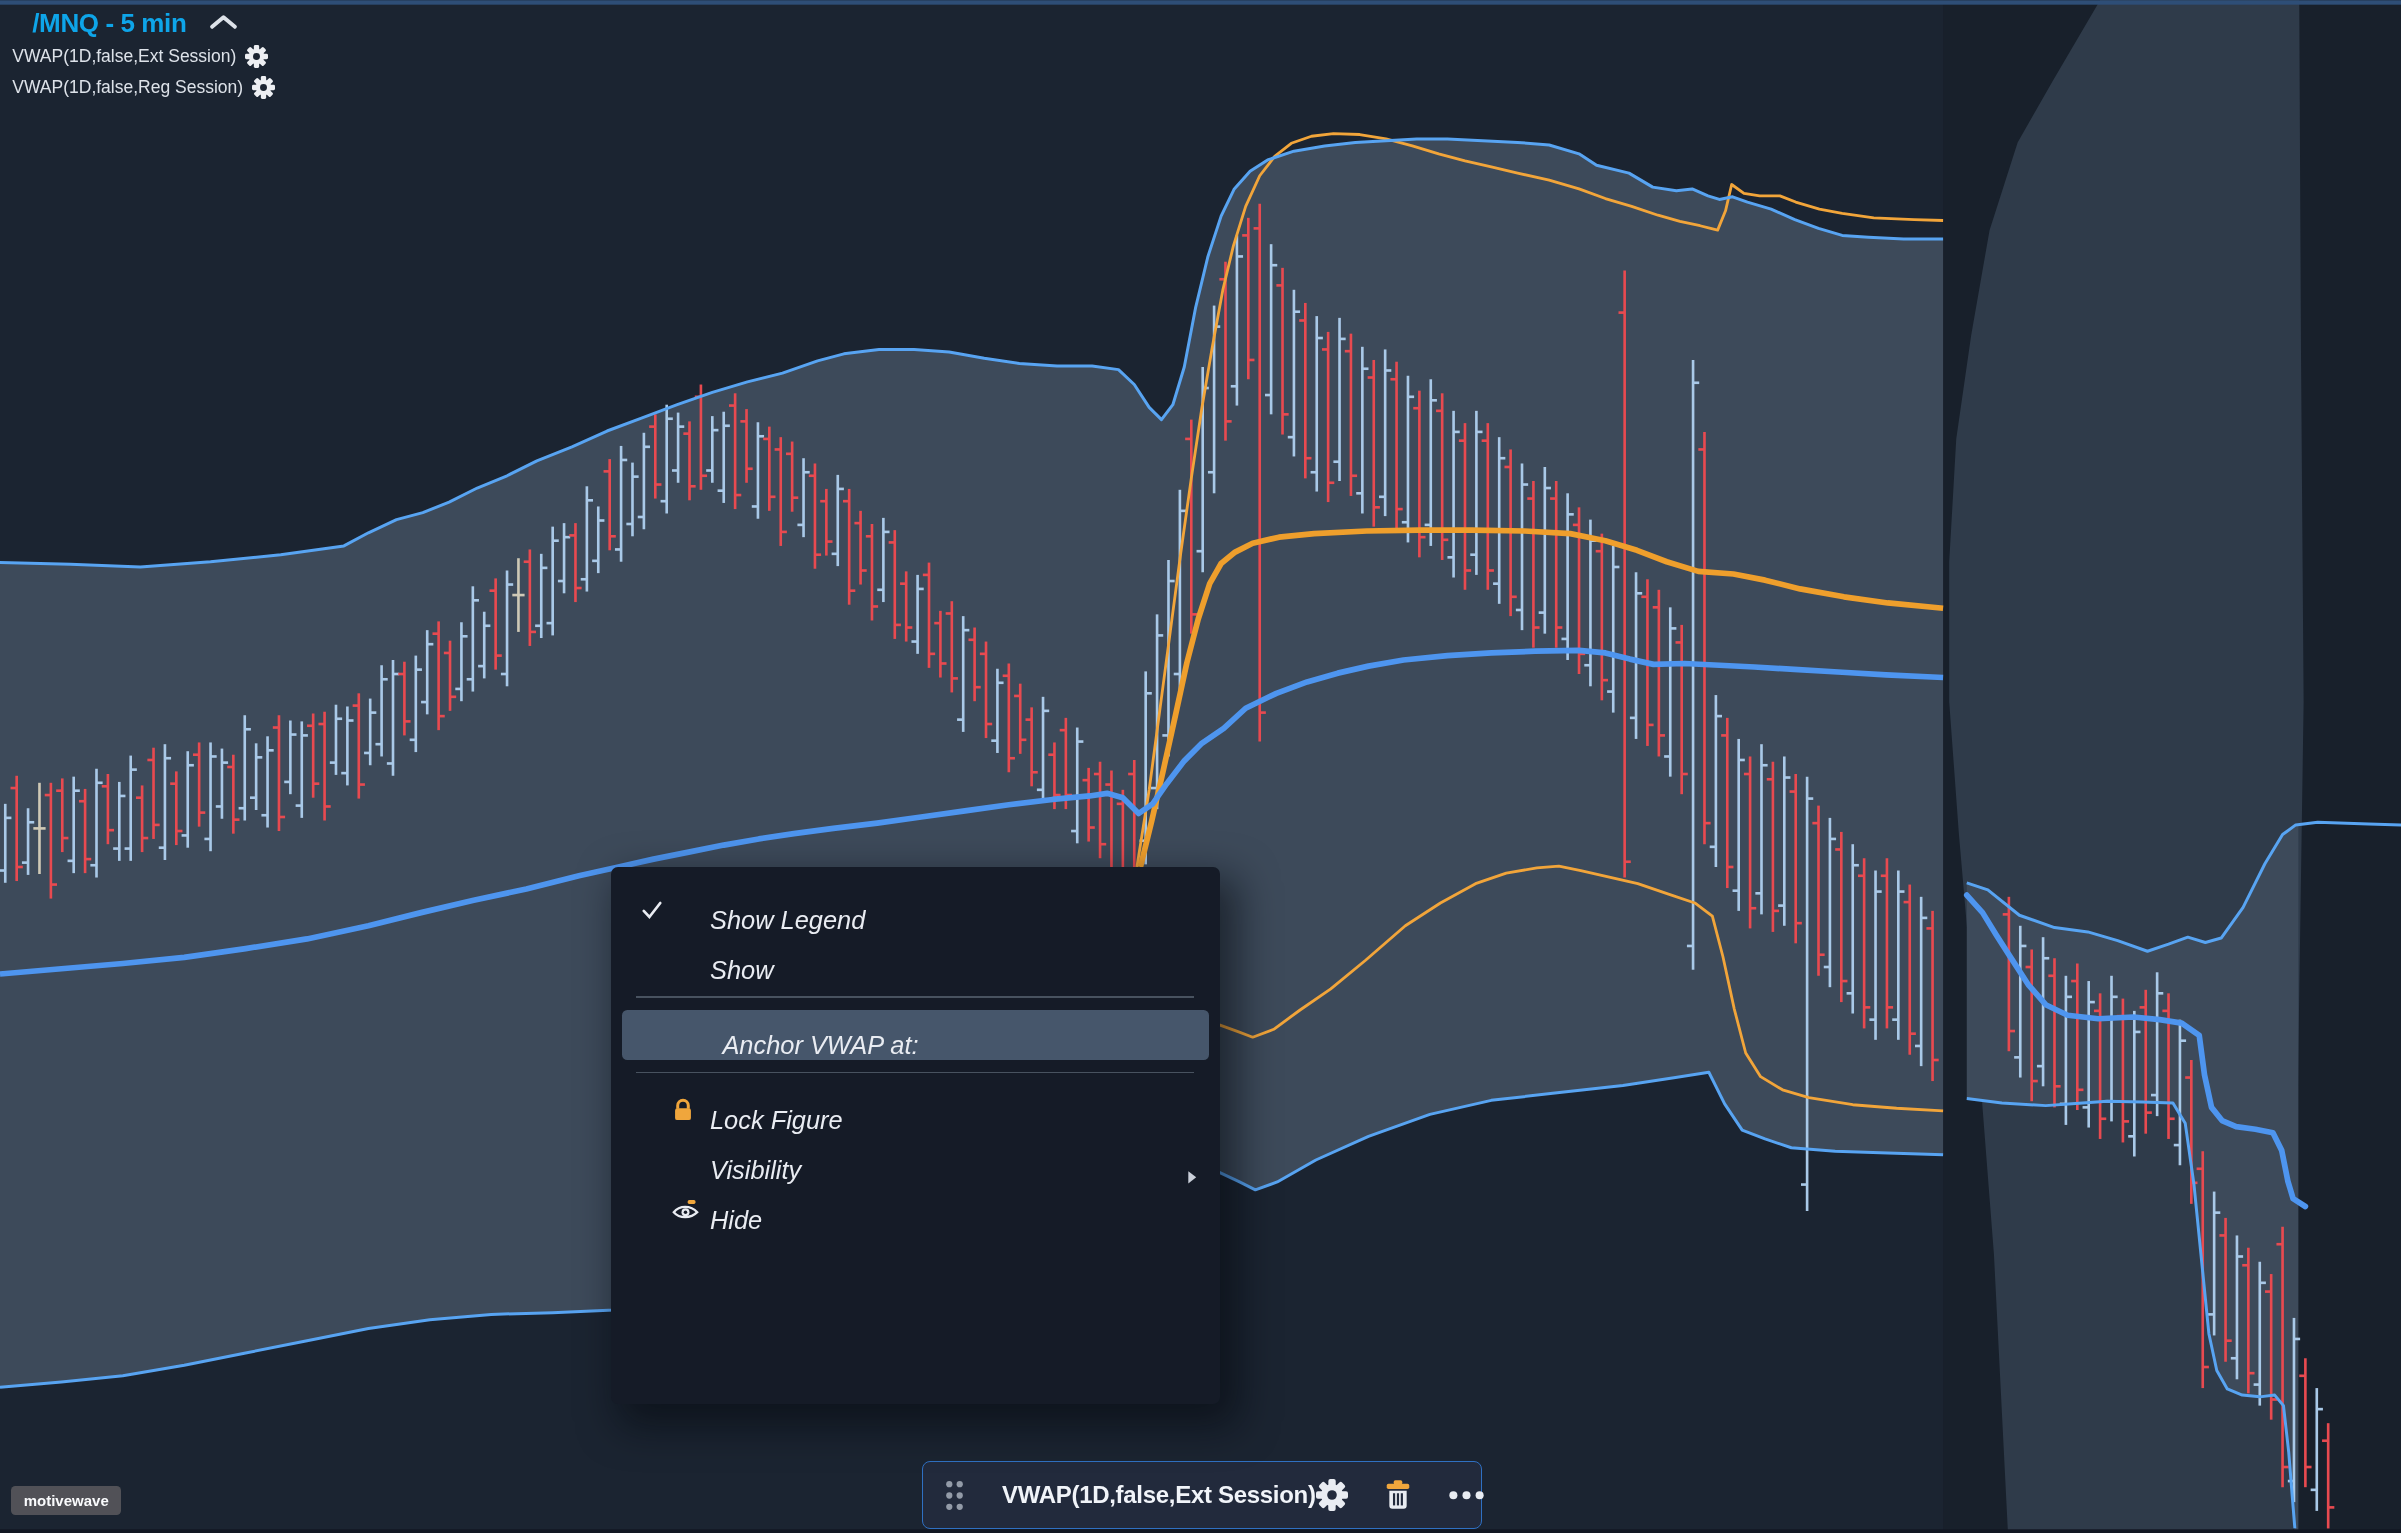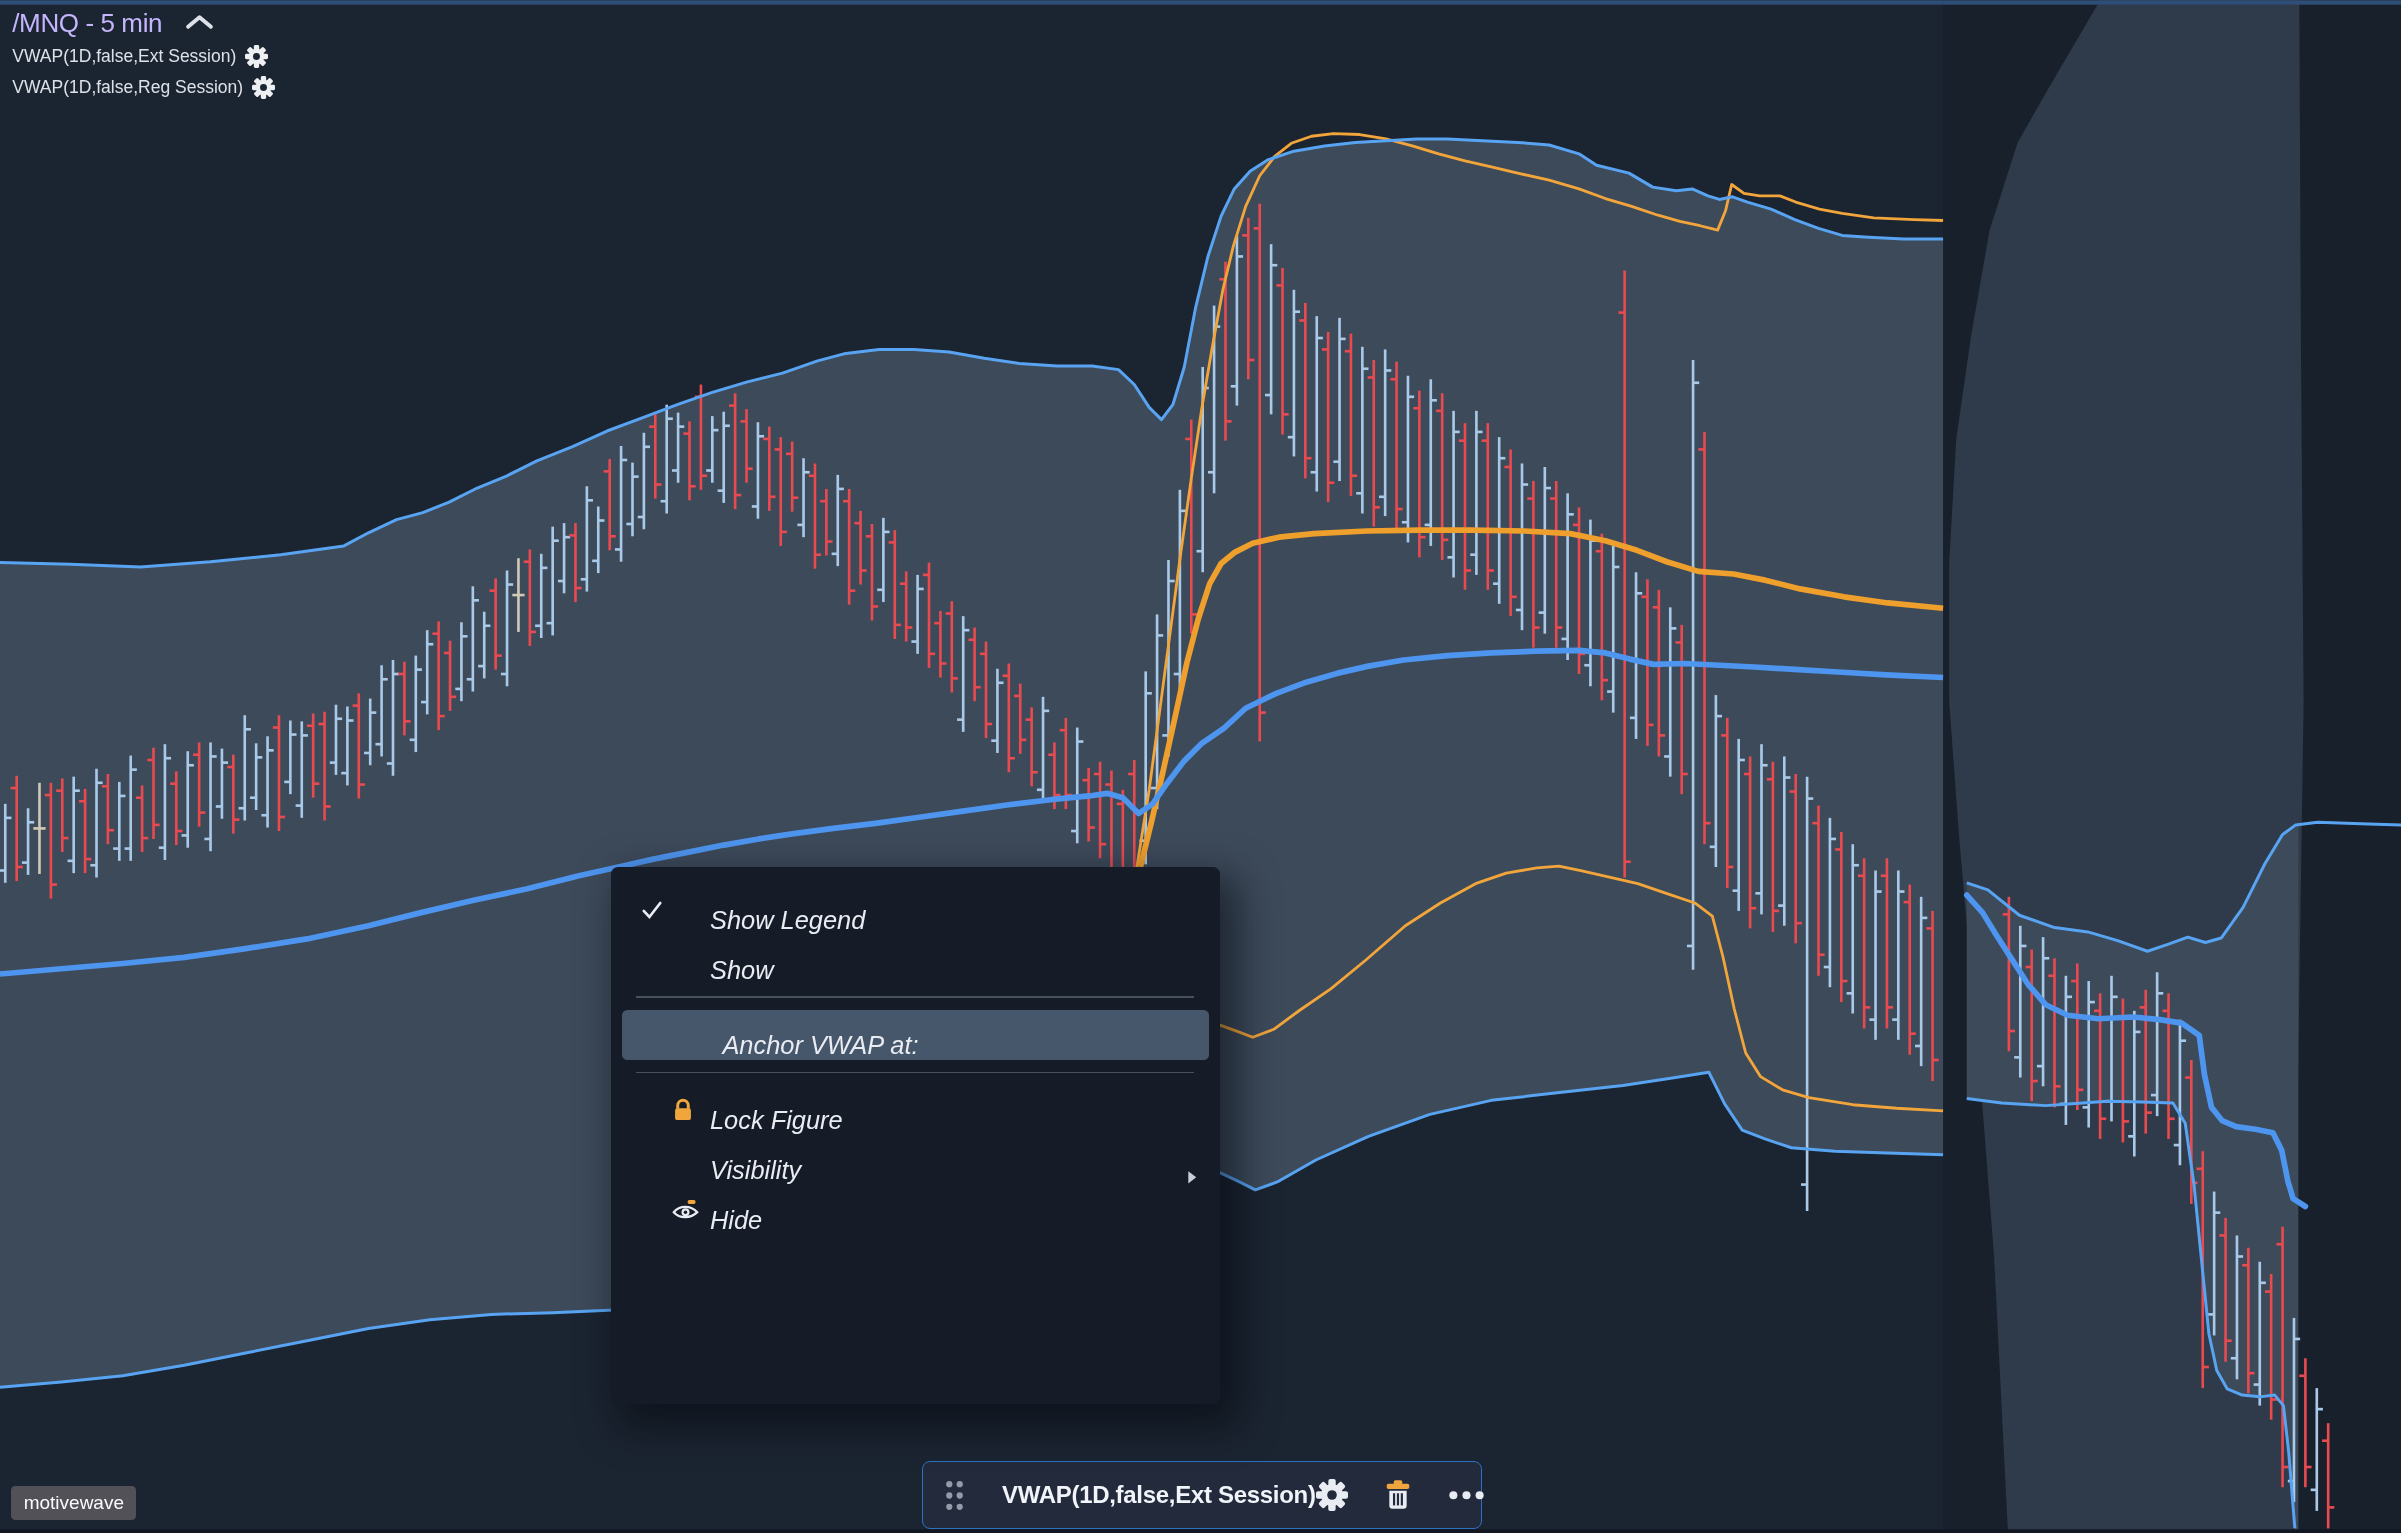--- a/index.html
+++ b/index.html
@@ -6,21 +6,21 @@
   body{width:2401px;height:1534px;position:relative;overflow:hidden;
        font-family:"Liberation Sans","DejaVu Sans",sans-serif;
        -webkit-font-smoothing:antialiased;}
   #stage{position:absolute;inset:0;background:#1B2431;}
   #chart{position:absolute;inset:0;z-index:1;}
   #chart svg{display:block;}
 
   
   #legend{position:absolute;left:12.3px;top:6.1px;z-index:5;color:#DDE2E9;}
   #legend .title-row{display:flex;align-items:center;gap:23px;height:35px;}
-  #legend .title{font-size:26px;font-weight:normal;color:#c4b5fd;letter-spacing:-0.4px;}
+  #legend .title{font-size:26px;font-weight:bold;color:#0ea5e9;letter-spacing:-0.4px;margin-left:20px;}
   #legend .ind-row{display:flex;align-items:center;gap:8.8px;height:31px;font-size:17.5px;}
 
   
   #menu{position:absolute;left:611px;top:867px;width:609px;height:537px;z-index:7;
         background:#151B27;border-radius:7px;box-sizing:border-box;padding-top:17.5px;
         box-shadow:12.3px 16px 39px 5.3px rgba(4,7,13,.55);color:#E9ECF2;font-size:25.4px;}
   .mi{position:relative;height:50px;display:flex;align-items:flex-end;font-style:italic;}
   .mi .check{position:absolute;left:30px;top:50%;transform:translateY(-50%);display:flex;}
   .mi .ico{position:absolute;left:61px;top:50%;transform:translateY(-50%);width:32px;display:flex;}
   .mi .lbl{margin-left:99px;white-space:nowrap;}
@@ -36,21 +36,21 @@
            display:flex;align-items:center;}
   #toolbar .handle{margin-left:21px;display:flex;cursor:grab;}
   #toolbar .tlabel{margin-left:37px;font-size:24px;font-weight:bold;color:#F1F4F9;letter-spacing:-0.3px;white-space:nowrap;}
   #toolbar .btn{display:flex;align-items:center;justify-content:center;cursor:pointer;}
   #toolbar .btn.first{margin-left:auto;}
   #toolbar .btn{margin-left:37px;}
   #toolbar .btn.last{margin-right:24.6px;}
 
   
   #watermark{position:absolute;left:11.4px;top:1486px;z-index:5;background:rgba(86,86,90,.92);
-             color:#FAFBFD;font-size:19px;font-weight:normal;padding:6.1px 12.3px;border-radius:4.4px;}
+             color:#FAFBFD;font-size:15px;font-weight:bold;padding:6.1px 12.3px;border-radius:4.4px;}
 </style>
 </head>
 <body>
 
 <div id="stage">
   <div id="chart">
       <svg width="2401" height="1534" viewBox="0 0 2737 1748">
         <rect x="0" y="0" width="2737" height="1748" fill="#1B2431"></rect>
         <rect x="2215" y="0" width="522" height="1748" fill="#18202B"></rect>
         <polygon points="2394,0 2340,92 2300,162 2268,262 2247,382 2230,500 2222,640 2222,800 2233,950 2246,1100 2259,1250 2273,1430 2289,1748 2614,1748 2620,1200 2626,800 2623,400 2621,0" fill="#2F3B4A"></polygon>

